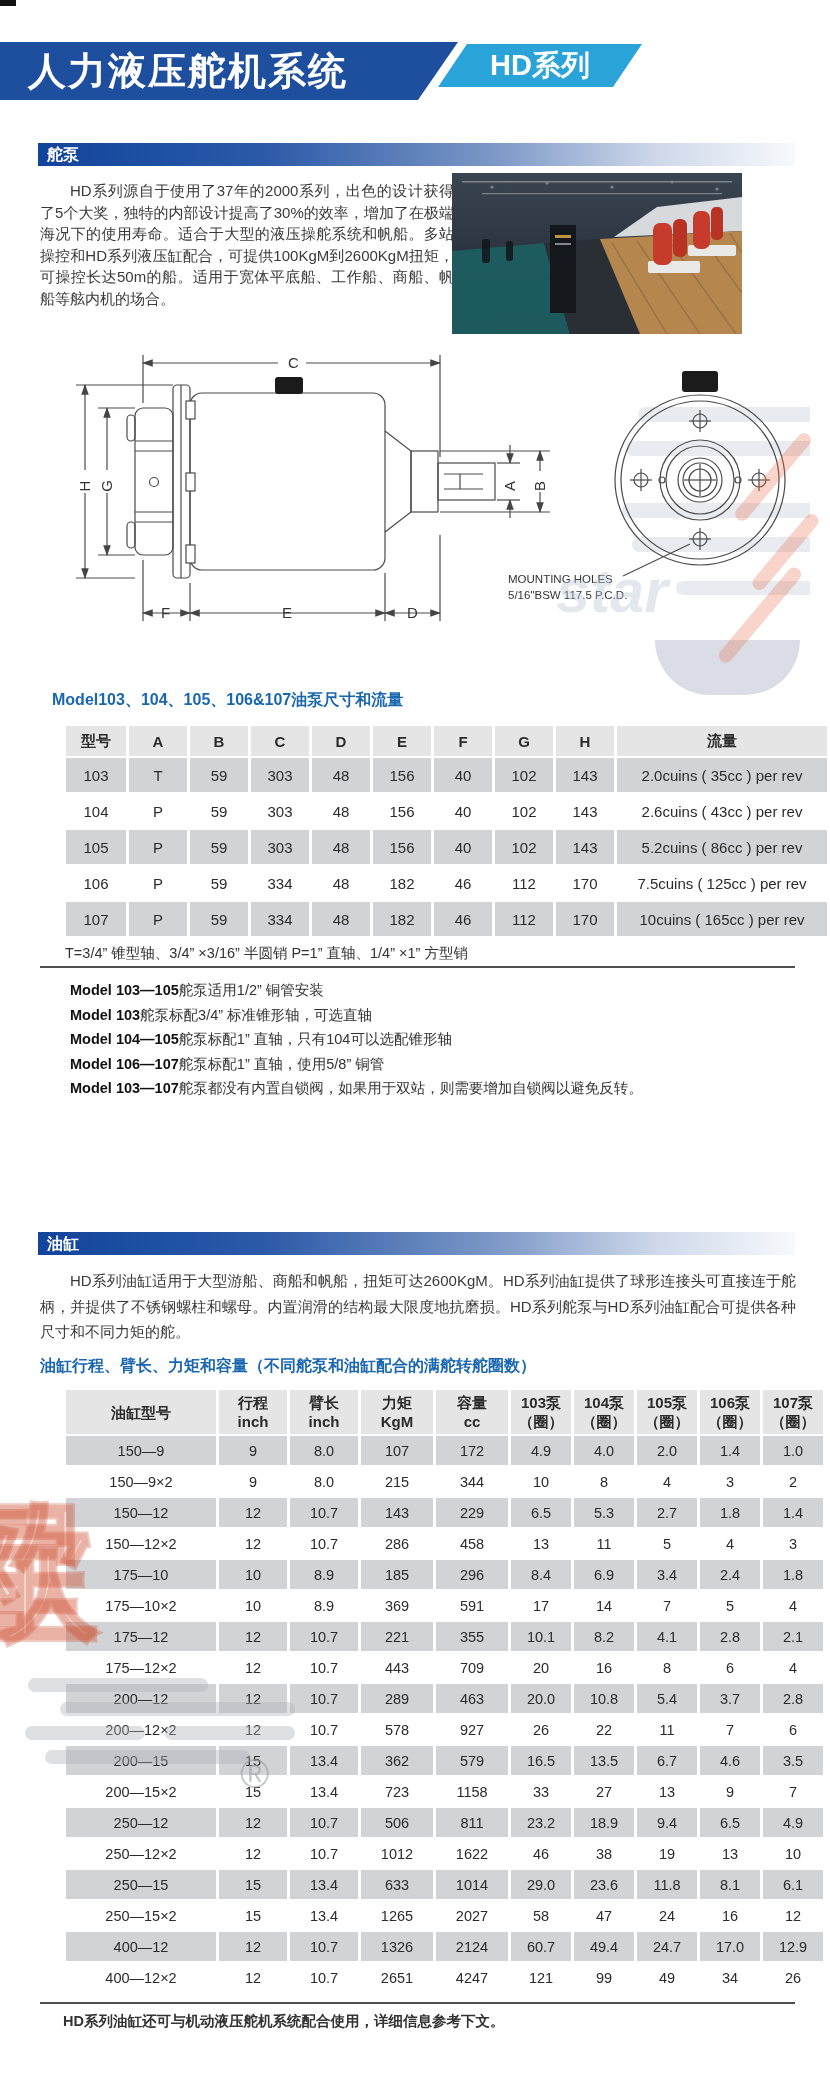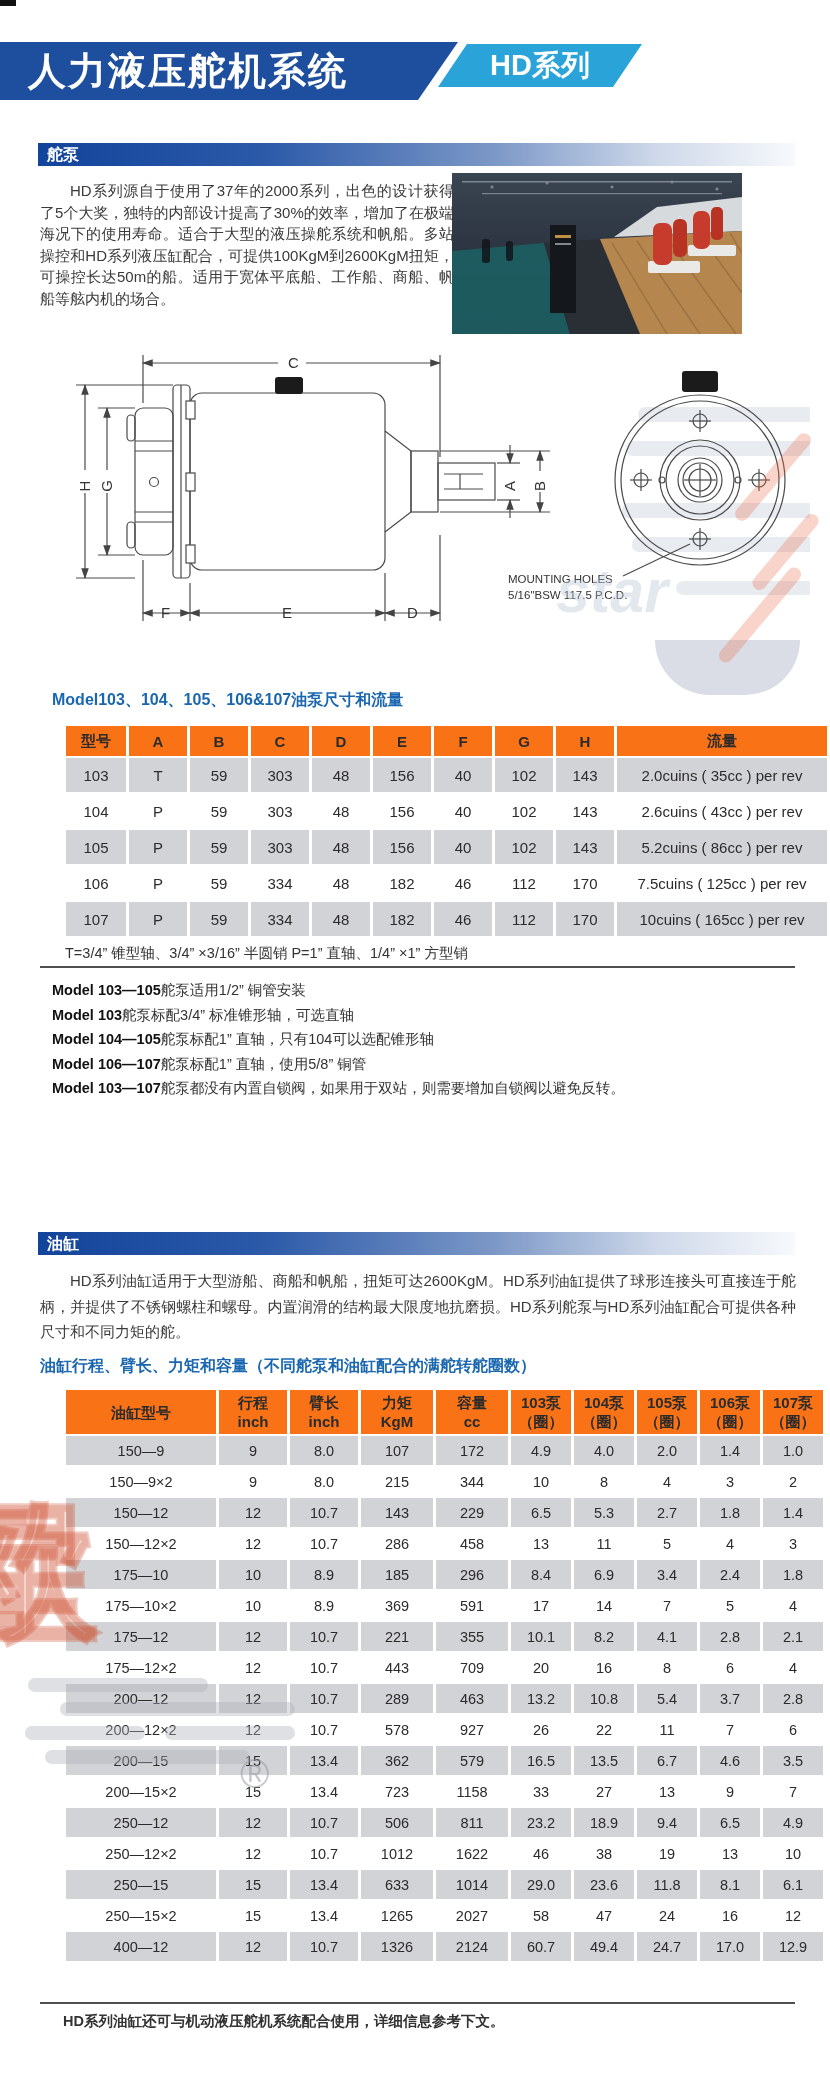--- a/index.html
+++ b/index.html
@@ -24,21 +24,21 @@
            font-size:16px;font-weight:bold;color:#fff;
            background:linear-gradient(90deg,#12449b 0%,#2c5aa9 30%,#7b97c6 60%,#cfd9ea 82%,#f7f9fc 100%);}
 
   .para{font-size:15px;line-height:21.5px;color:#3a3a3a;text-indent:2em;text-align:justify;}
   .para2{line-height:25.5px;}
   .blue-title{font-size:16px;font-weight:bold;color:#1a67b0;}
 
   
   table{border-collapse:separate;border-spacing:3px 2px;table-layout:fixed;}
   th,td{text-align:center;padding:0;font-size:15px;color:#2b2b2b;overflow:hidden;white-space:nowrap;}
-  th{font-weight:bold;background:#f97316;}
+  th{font-weight:bold;background:#e5e5e5;}
   .t1 td{height:34px;}
   .t1 th{height:30px;}
   .t2 td{height:29px;font-size:14.5px;}
   .t2 th{height:44px;vertical-align:middle;}
   .t2 th div{line-height:19px;}
   tbody tr:nth-child(odd) td{background:#d2d3d6;}
 
   .hr{height:0;border-top:2px solid #4f4f4f;}
   .shaft-note{font-size:14.5px;color:#333;}
   .notes{font-size:14.5px;color:#333;line-height:24.5px;}
@@ -345,21 +345,21 @@
           <td>46</td>
           <td>112</td>
           <td>170</td>
           <td>10cuins ( 165cc ) per rev</td>
         </tr>
       </tbody>
   </table>
 
   <div class="abs shaft-note" style="left:65px;top:944px;">T=3/4” 锥型轴、3/4” ×3/16” 半圆销    P=1” 直轴、1/4” ×1” 方型销</div>
   <div class="abs hr" style="left:40px;top:966px;width:755px;"></div>
-  <div class="abs notes" style="left:52px;top:978px;width:720px;">
+  <div class="abs notes" style="left:70px;top:978px;width:720px;">
       <div><b>Model 103—105</b><span>舵泵适用1/2” 铜管安装</span></div>
       <div><b>Model 103</b><span>舵泵标配3/4” 标准锥形轴，可选直轴</span></div>
       <div><b>Model 104—105</b><span>舵泵标配1” 直轴，只有104可以选配锥形轴</span></div>
       <div><b>Model 106—107</b><span>舵泵标配1” 直轴，使用5/8” 铜管</span></div>
       <div><b>Model 103—107</b><span>舵泵都没有内置自锁阀，如果用于双站，则需要增加自锁阀以避免反转。</span></div>
     </div>
 
   <div class="abs sec-bar" style="top:1232px;">油缸</div>
   <div class="abs para para2" style="left:40px;top:1268px;width:756px;">HD系列油缸适用于大型游船、商船和帆船，扭矩可达2600KgM。HD系列油缸提供了球形连接头可直接连于舵柄，并提供了不锈钢螺柱和螺母。内置润滑的结构最大限度地抗磨损。HD系列舵泵与HD系列油缸配合可提供各种尺寸和不同力矩的舵。</div>
   <div class="abs blue-title" style="left:40px;top:1356px;">油缸行程、臂长、力矩和容量（不同舵泵和油缸配合的满舵转舵圈数）</div>
@@ -517,21 +517,21 @@
           <td>8</td>
           <td>6</td>
           <td>4</td>
         </tr>
         <tr>
           <td>200—12</td>
           <td>12</td>
           <td>10.7</td>
           <td>289</td>
           <td>463</td>
-          <td>13.2</td>
+          <td>20.0</td>
           <td>10.8</td>
           <td>5.4</td>
           <td>3.7</td>
           <td>2.8</td>
         </tr>
         <tr>
           <td>200—12×2</td>
           <td>12</td>
           <td>10.7</td>
           <td>578</td>
@@ -618,20 +618,32 @@
           <td>400—12</td>
           <td>12</td>
           <td>10.7</td>
           <td>1326</td>
           <td>2124</td>
           <td>60.7</td>
           <td>49.4</td>
           <td>24.7</td>
           <td>17.0</td>
           <td>12.9</td>
+        </tr>
+        <tr>
+          <td>400—12×2</td>
+          <td>12</td>
+          <td>10.7</td>
+          <td>2651</td>
+          <td>4247</td>
+          <td>121</td>
+          <td>99</td>
+          <td>49</td>
+          <td>34</td>
+          <td>26</td>
         </tr>
       </tbody>
   </table>
 
   <div class="abs hr" style="left:40px;top:2002px;width:755px;"></div>
   <div class="abs footer-note" style="left:63px;top:2012px;font-weight:bold;">HD系列油缸还可与机动液压舵机系统配合使用，详细信息参考下文。</div>
 
   <div class="abs wm wm-star">star</div>
   <div class="abs wm wm-blob" style="left:655px;top:640px;width:145px;height:55px;border-radius:0 0 70px 70px;"></div>
   <div class="abs wm wm-orange" style="left:718px;top:470px;width:110px;transform:rotate(-50deg);"></div>

